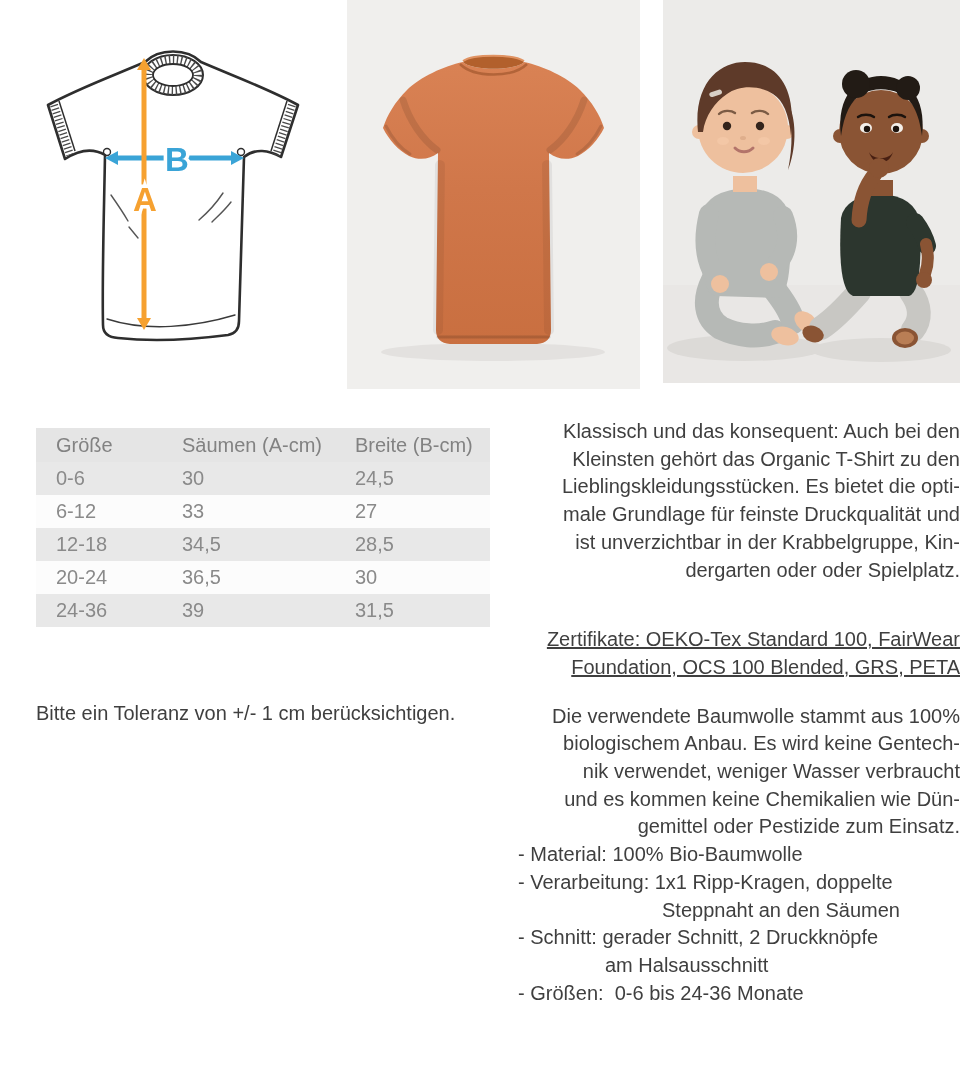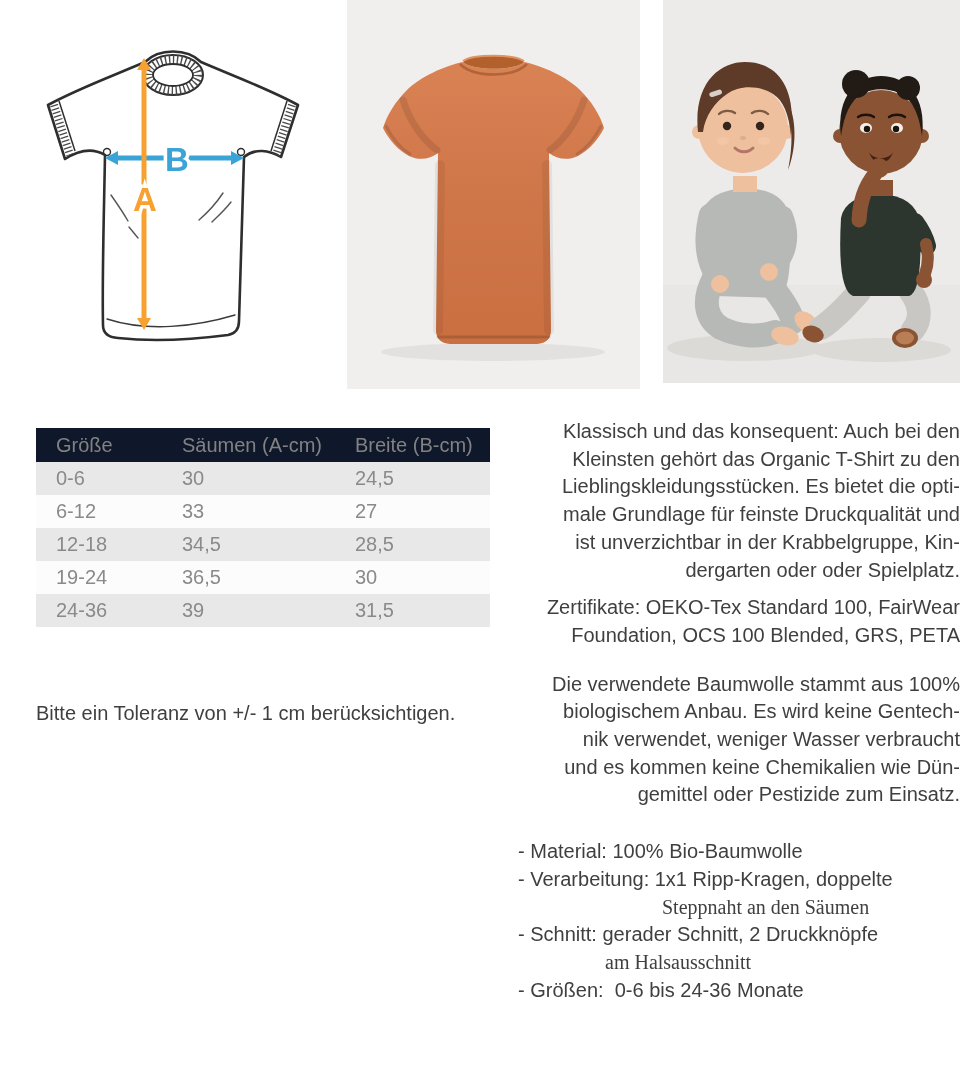--- a/index.html
+++ b/index.html
@@ -8,35 +8,35 @@
   figure{margin:0;padding:0;}
   .media{position:absolute;}
   .diagram{left:25px;top:45px;width:290px;height:310px;}
   .product{left:347px;top:0;width:293px;height:389px;background:#f0efed;}
   .lifestyle{left:663px;top:0;width:297px;height:383px;background:#ecebe9;}
   .media svg{display:block;width:100%;height:100%;}
 
   
   .size-table{position:absolute;left:36px;top:428px;width:454px;font-size:20px;color:#8a8a8a;}
   .t-row{display:grid;grid-template-columns:146px 173px 135px;align-items:center;height:33px;}
-  .t-row.head{height:34px;background:#0f172a;color:#828282;}
+  .t-row.head{height:34px;background:#e5e5e5;color:#828282;}
   .t-row .c1{padding-left:20px;}
   .t-body .t-row:nth-child(odd){background:#e8e8e8;}
   .t-body .t-row:nth-child(even){background:#fcfcfc;}
 
   .tolerance{position:absolute;left:36px;top:682px;font-size:20px;color:#3f3f3f;white-space:pre;}
 
   
   .desc{position:absolute;left:518px;top:418px;width:442px;font-size:20px;line-height:27.7px;color:#3f3f3f;}
   .desc [data-bind-lines] > div{white-space:pre;text-align:right;}
-  .para2{margin-top:10px;}
+  .para2{margin-top:42px;text-decoration:underline;}
   .para3{margin-top:21px;}
-  .bullets{margin-top:29px;}
+  .bullets{}
   .bullet-line{white-space:pre;}
-  .wrap-line{white-space:pre;font-family:Liberation Serif, serif;}
+  .wrap-line{white-space:pre;}
   .wrap-line:empty{display:none;}
   .indent-a{padding-left:144px;}
   .indent-b{padding-left:87px;}
 
   .lbl{font-weight:bold;font-size:33px;paint-order:stroke;stroke:#ffffff;stroke-width:7px;
        font-family:"Liberation Sans",sans-serif;}
 </style>
 </head>
 <body>
 
@@ -202,21 +202,21 @@
         <div class="c1" data-bind="size_table.rows.1.0">6-12</div>
         <div data-bind="size_table.rows.1.1">33</div>
         <div data-bind="size_table.rows.1.2">27</div>
       </div>
       <div class="t-row">
         <div class="c1" data-bind="size_table.rows.2.0">12-18</div>
         <div data-bind="size_table.rows.2.1">34,5</div>
         <div data-bind="size_table.rows.2.2">28,5</div>
       </div>
       <div class="t-row">
-        <div class="c1" data-bind="size_table.rows.3.0">19-24</div>
+        <div class="c1" data-bind="size_table.rows.3.0">20-24</div>
         <div data-bind="size_table.rows.3.1">36,5</div>
         <div data-bind="size_table.rows.3.2">30</div>
       </div>
       <div class="t-row">
         <div class="c1" data-bind="size_table.rows.4.0">24-36</div>
         <div data-bind="size_table.rows.4.1">39</div>
         <div data-bind="size_table.rows.4.2">31,5</div>
       </div>
     </div>
   </div>

